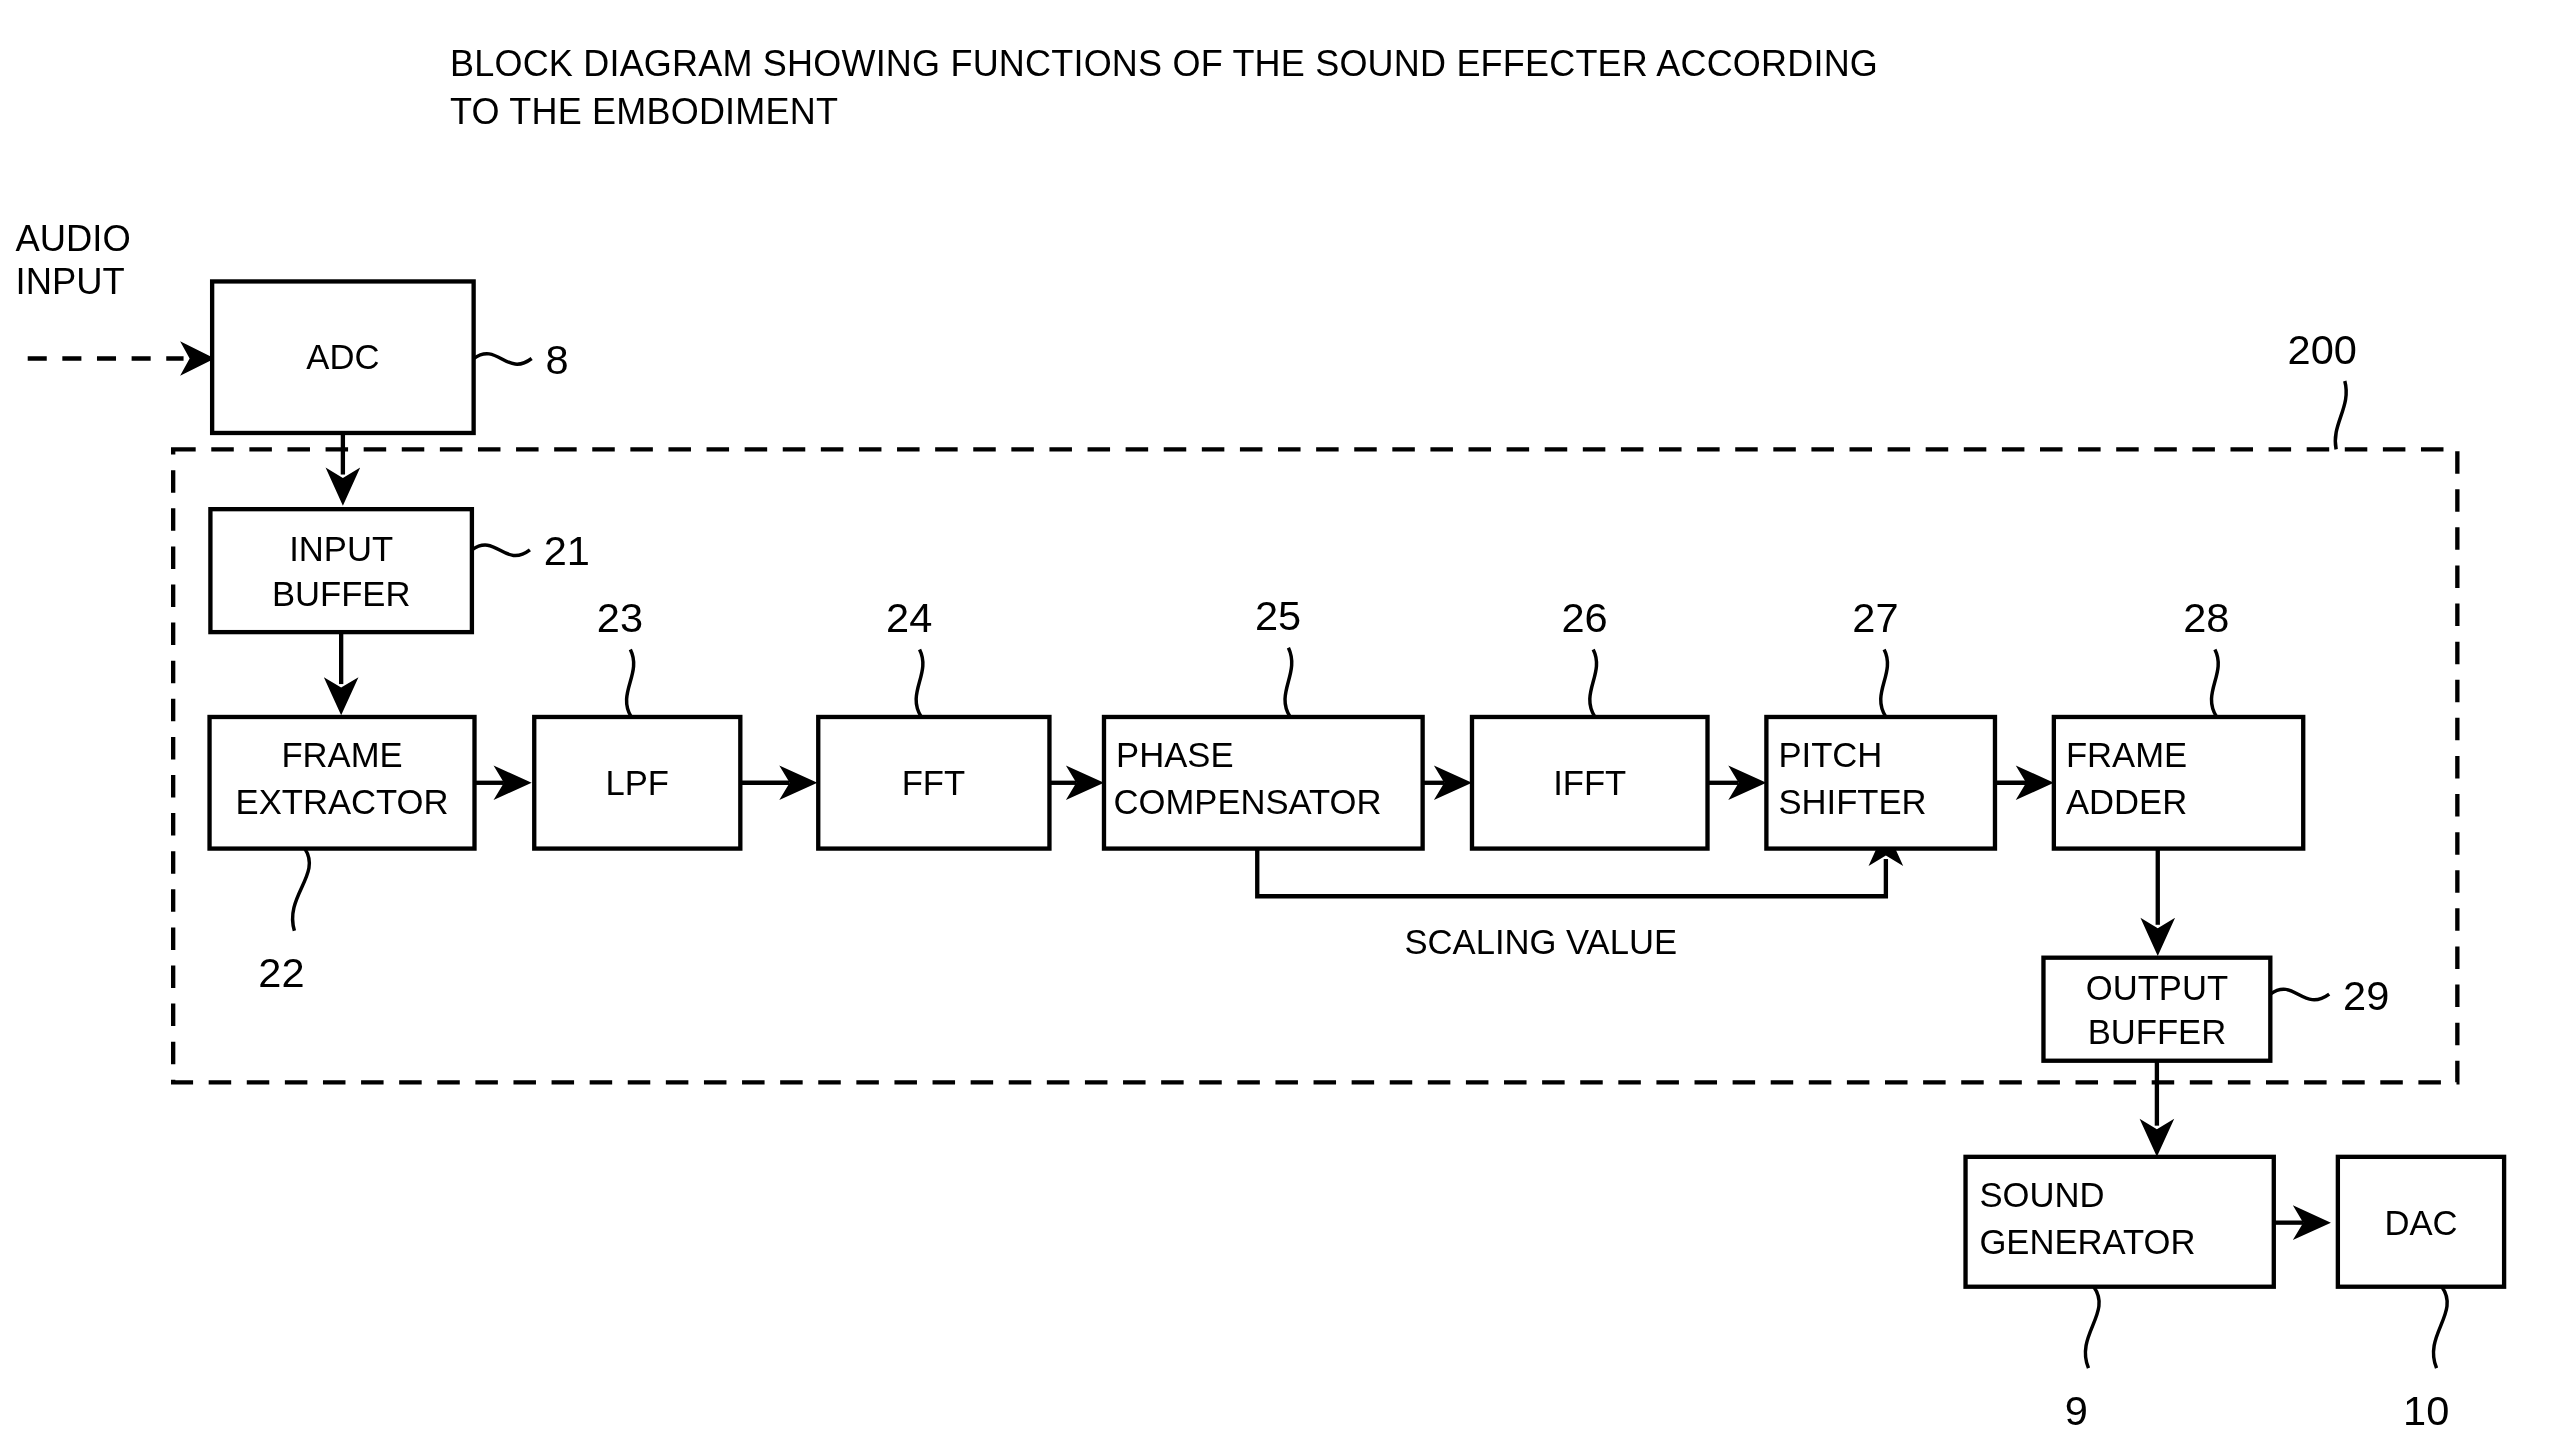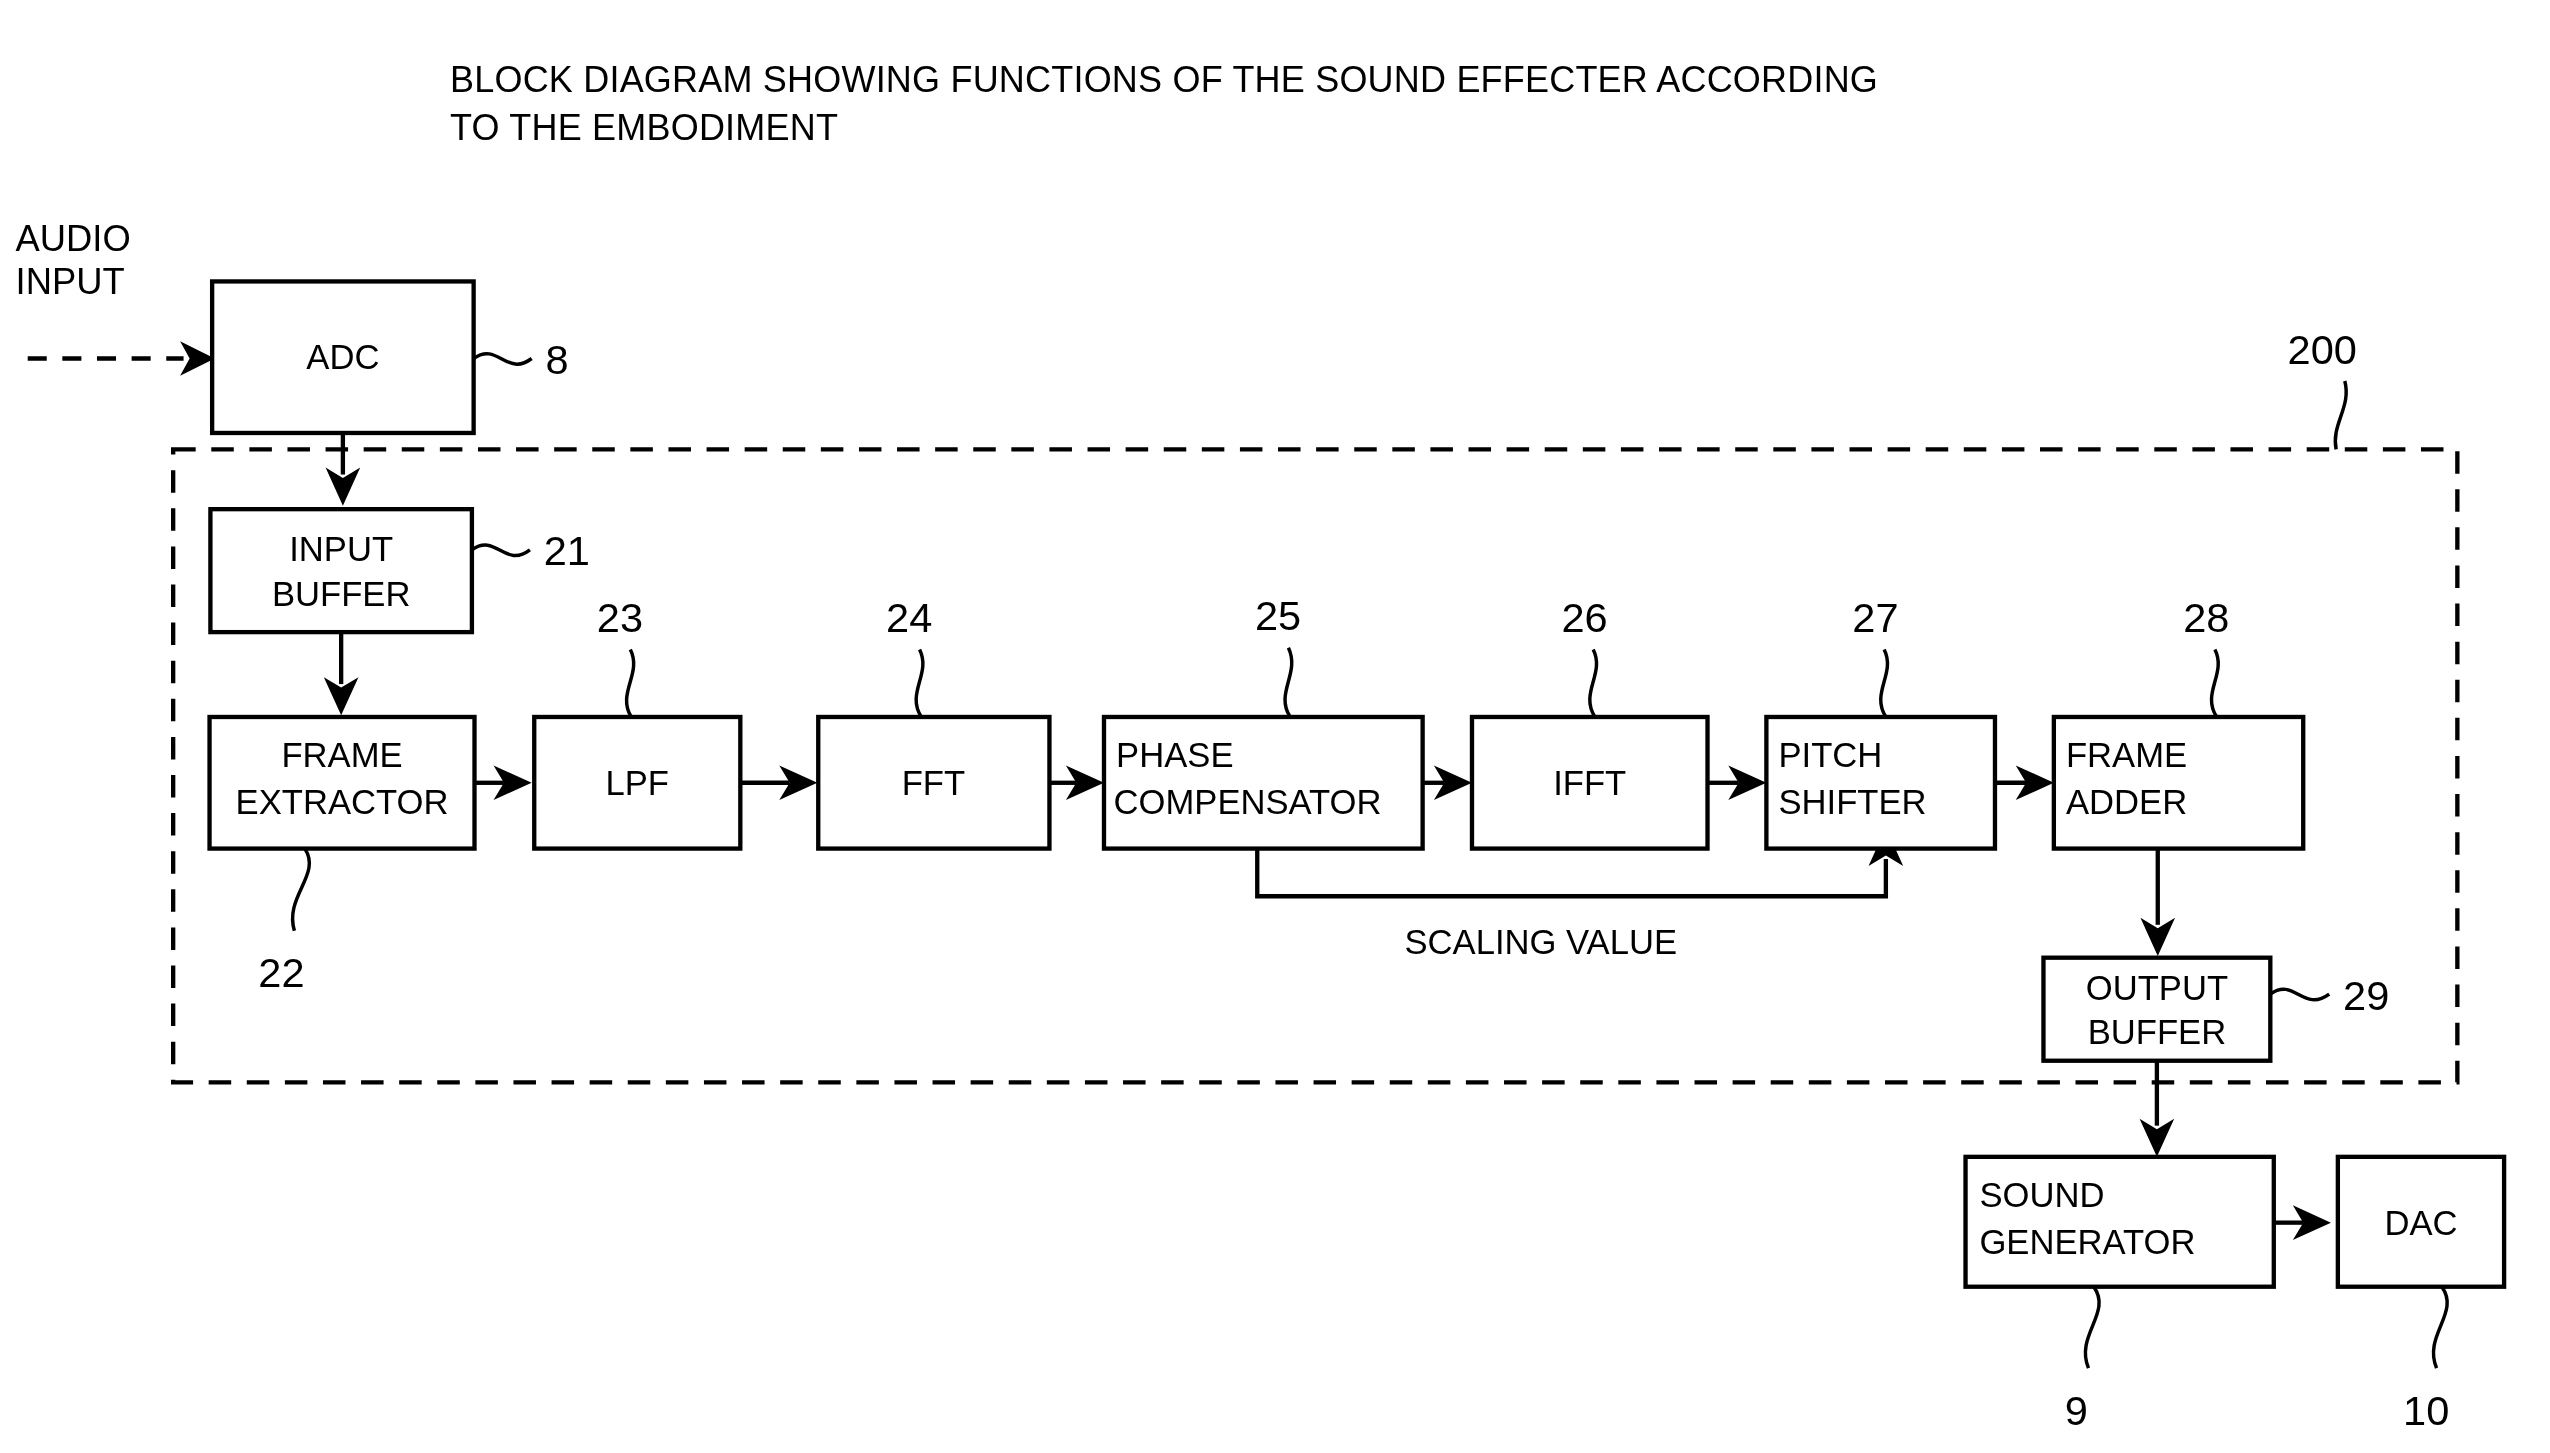--- a/index.html
+++ b/index.html
@@ -22,21 +22,21 @@
   #diagram-svg {
     position: absolute;
     left: 0;
     top: 0;
     width: 2550px;
     height: 1453px;
   }
   .fig-title {
     position: absolute;
     left: 450px;
-    top: 56px;
+    top: 40px;
     width: 1819px;
     font-size: 36px;
     line-height: 1.33;
     letter-spacing: 0.2px;
     white-space: pre-line;
     font-family: "Liberation Sans", sans-serif;
     color: #000;
   }
   
   text {

